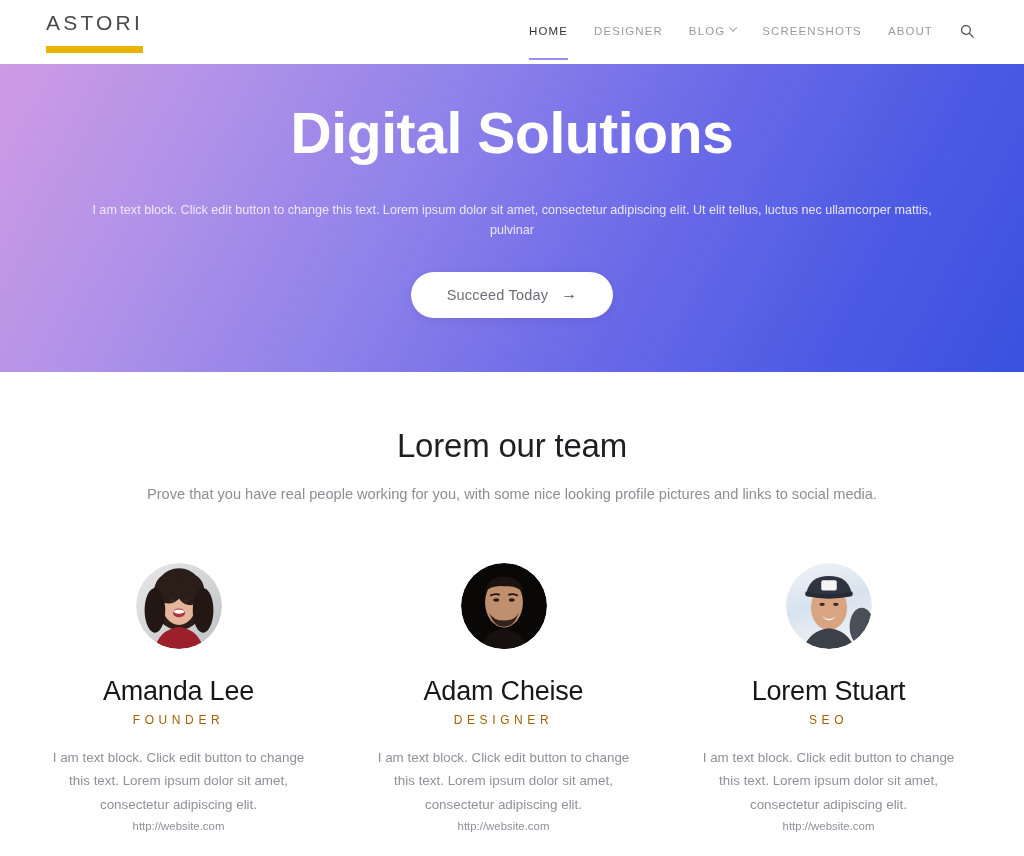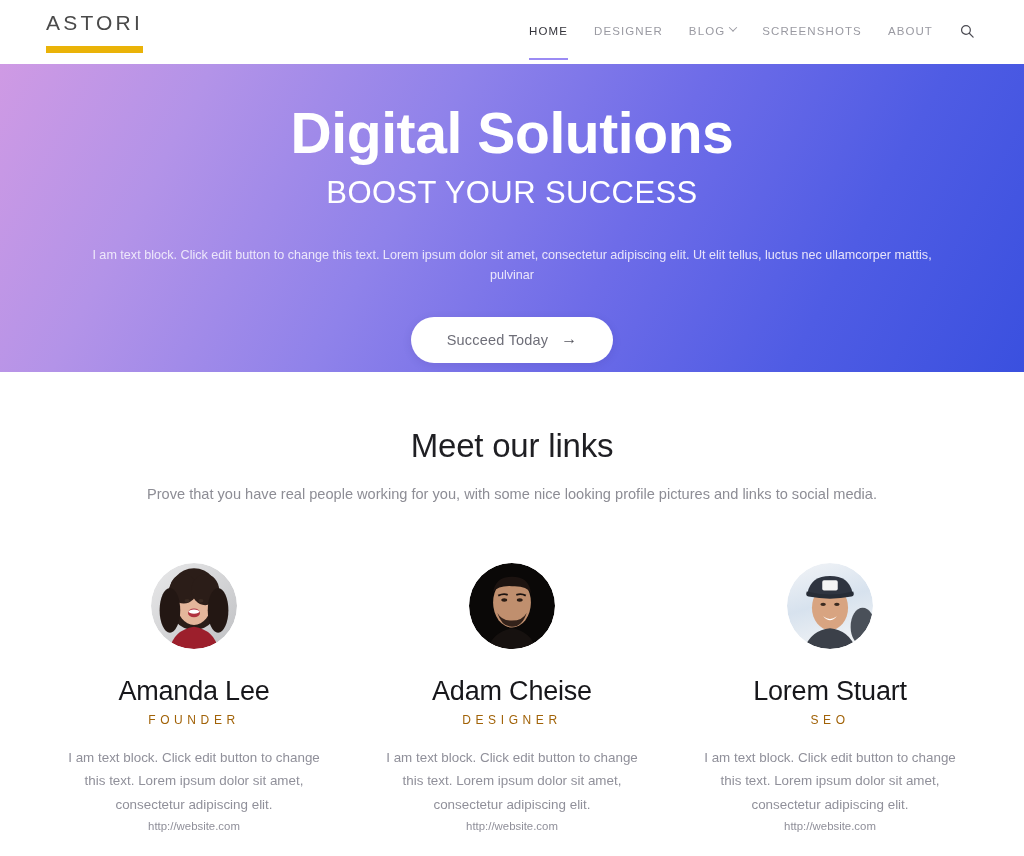--- a/index.html
+++ b/index.html
@@ -176,22 +176,21 @@
   .section-sub {
     font-size: 14.6px;
     font-weight: 300;
     color: #8d8d95;
     margin-top: 18px;
     line-height: 1.5;
   }
 
   .team-grid {
     display: flex;
-    justify-content: center;
-    gap: 9px;
+    gap: 16px;
     margin-top: 58px;
     padding: 0 24px;
   }
 
   .team-card {
     width: 309px;
     text-align: center;
     padding: 0 12px;
   }
 
@@ -270,33 +269,32 @@
           <line x1="10.6" y1="10.6" x2="15" y2="15" stroke="#4a4a52" stroke-width="1.4" stroke-linecap="round"></line>
         </svg>
       </span>
     </button>
   </nav>
 </header>
 
 <section class="hero">
   <div class="hero-inner">
     <h1 class="hero-title">Digital Solutions</h1>
-    <div class="hero-subtitle">BOOST YOUR SUCCESS</div>
     <p class="hero-text">I am text block. Click edit button to change this text. Lorem ipsum dolor sit amet, consectetur adipiscing elit. Ut elit tellus, luctus nec ullamcorper mattis, pulvinar</p>
     <div class="cta-wrap">
       <button class="cta-button">
         <span>Succeed Today</span>
         <span class="cta-arrow">→</span>
       </button>
     </div>
   </div>
 </section>
 
 <section class="team-section">
-  <h2 class="section-title">Meet our links</h2>
+  <h2 class="section-title">Lorem our team</h2>
   <p class="section-sub">Prove that you have real people working for you, with some nice looking profile pictures and links to social media.</p>
 
   <div class="team-grid">
 
     <div class="team-card">
       <div class="avatar">
         <svg viewBox="0 0 100 100">
           <defs>
             <clipPath id="c1">
                 <circle cx="50" cy="50" r="50"></circle>

